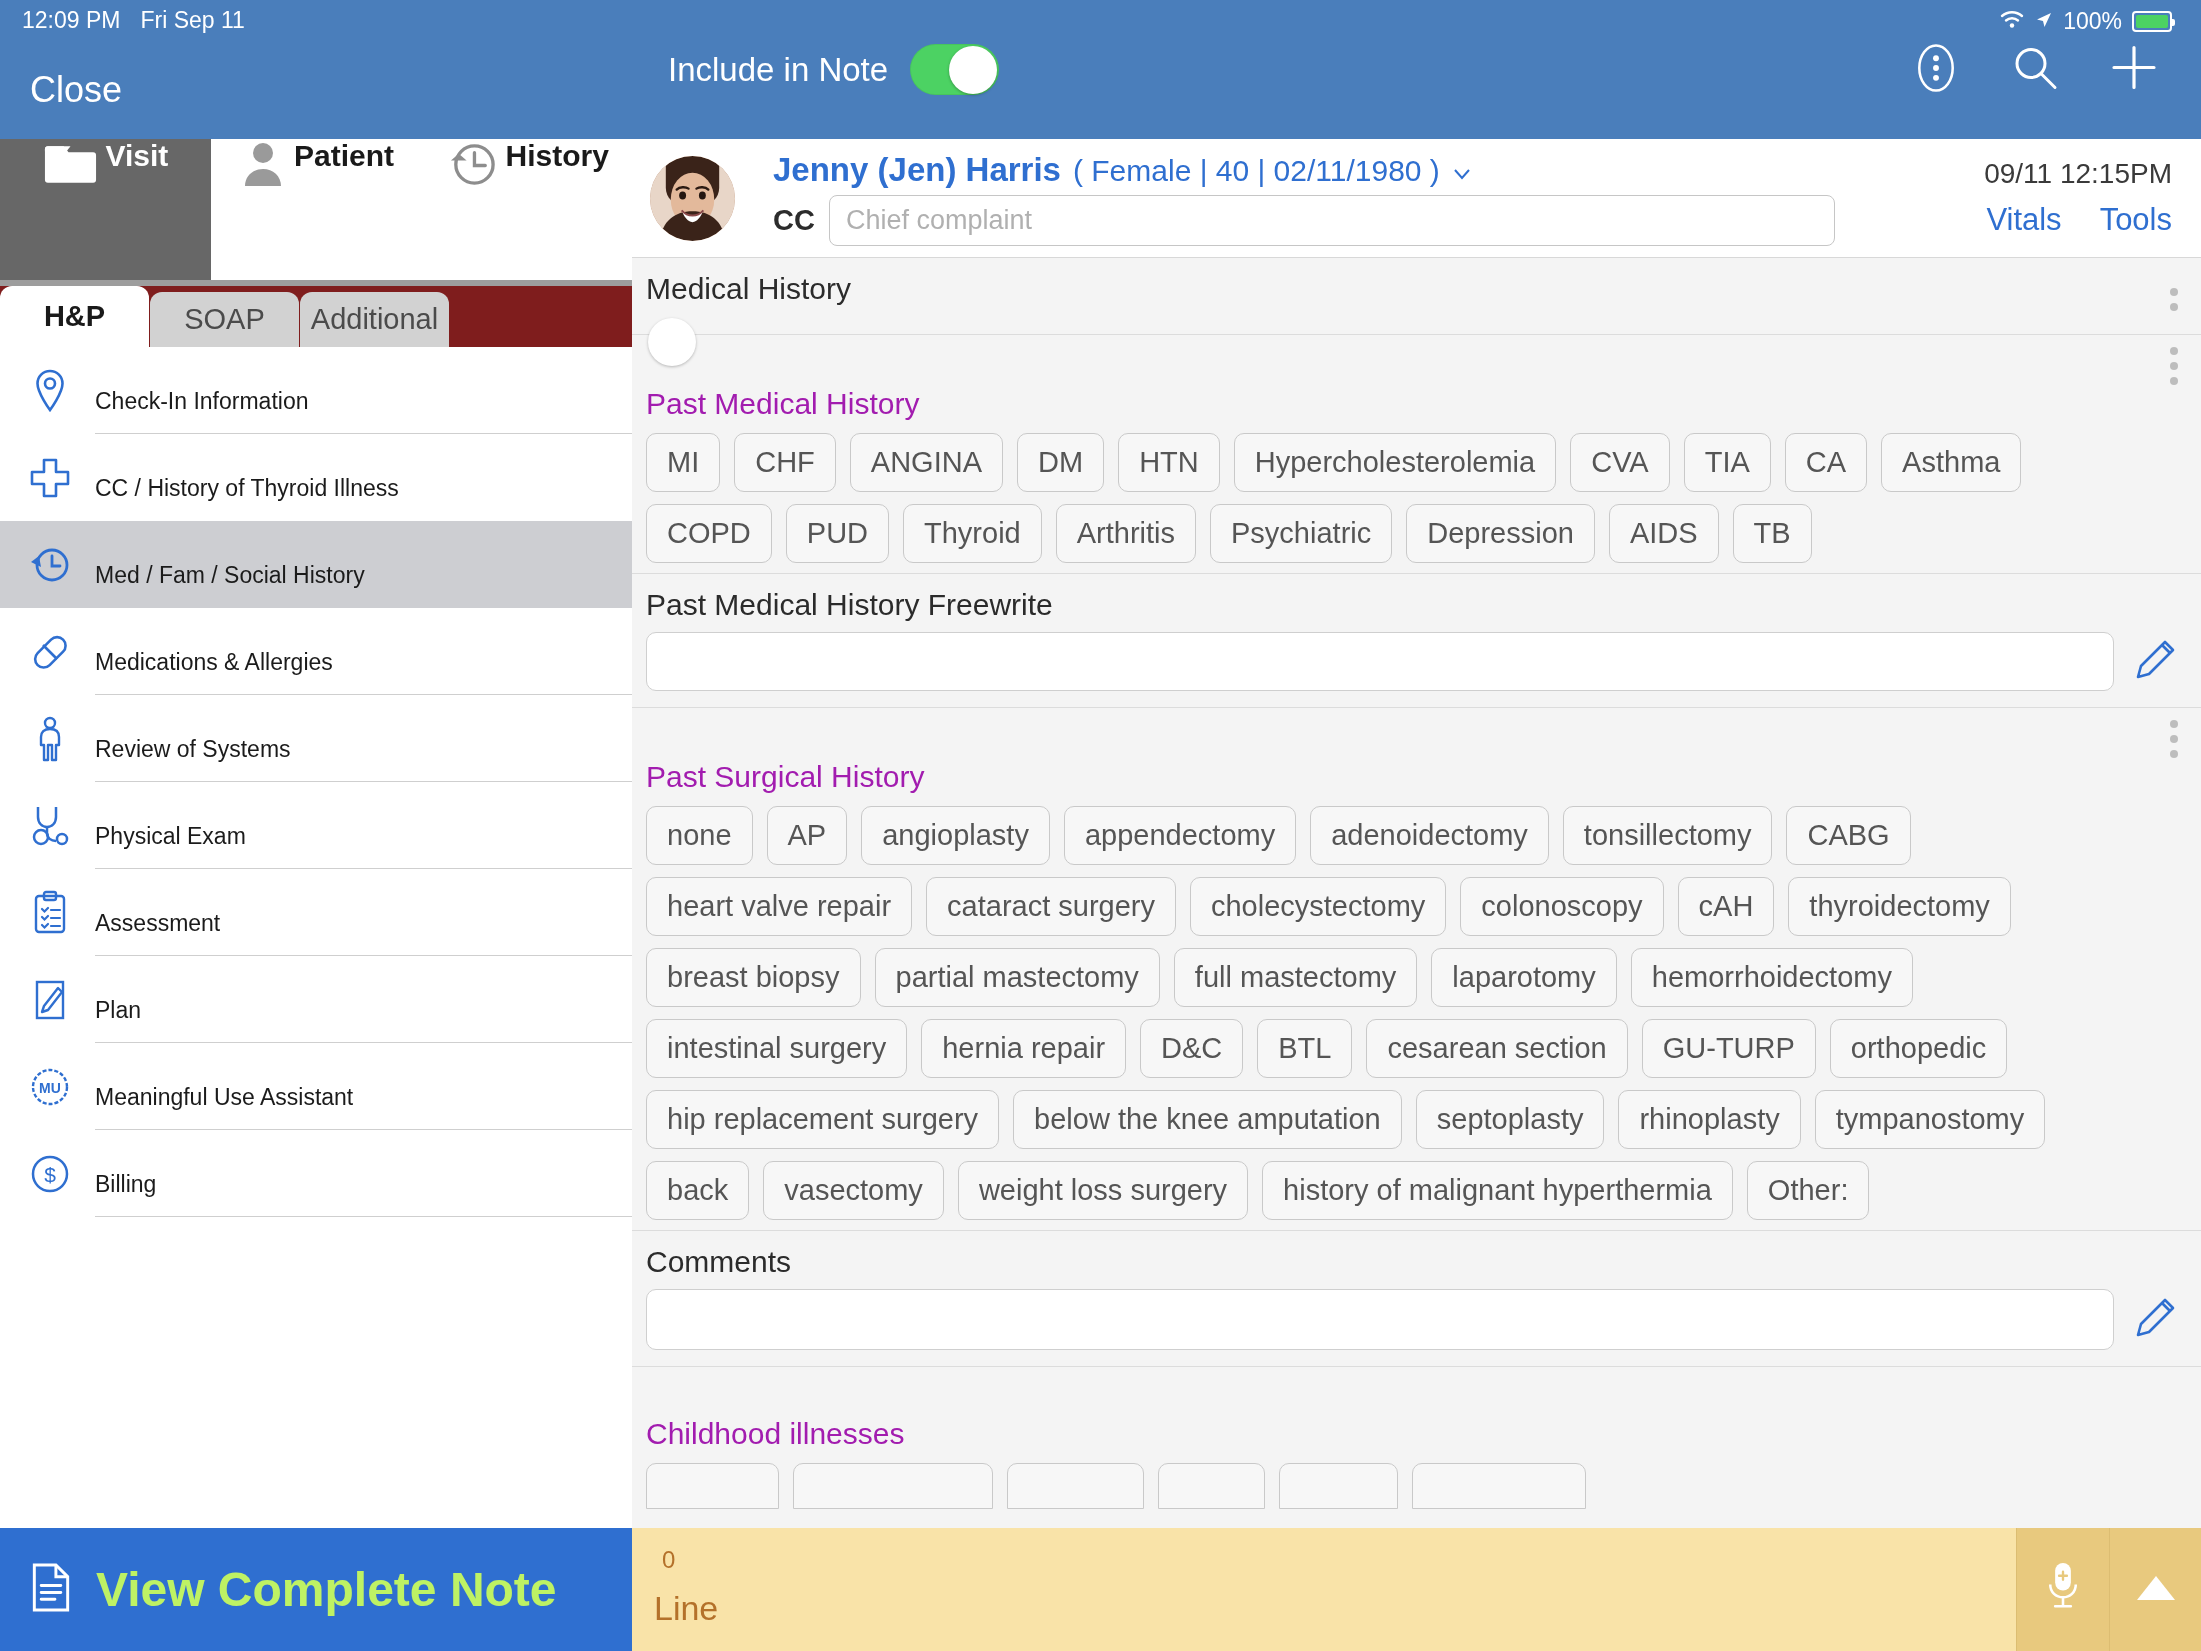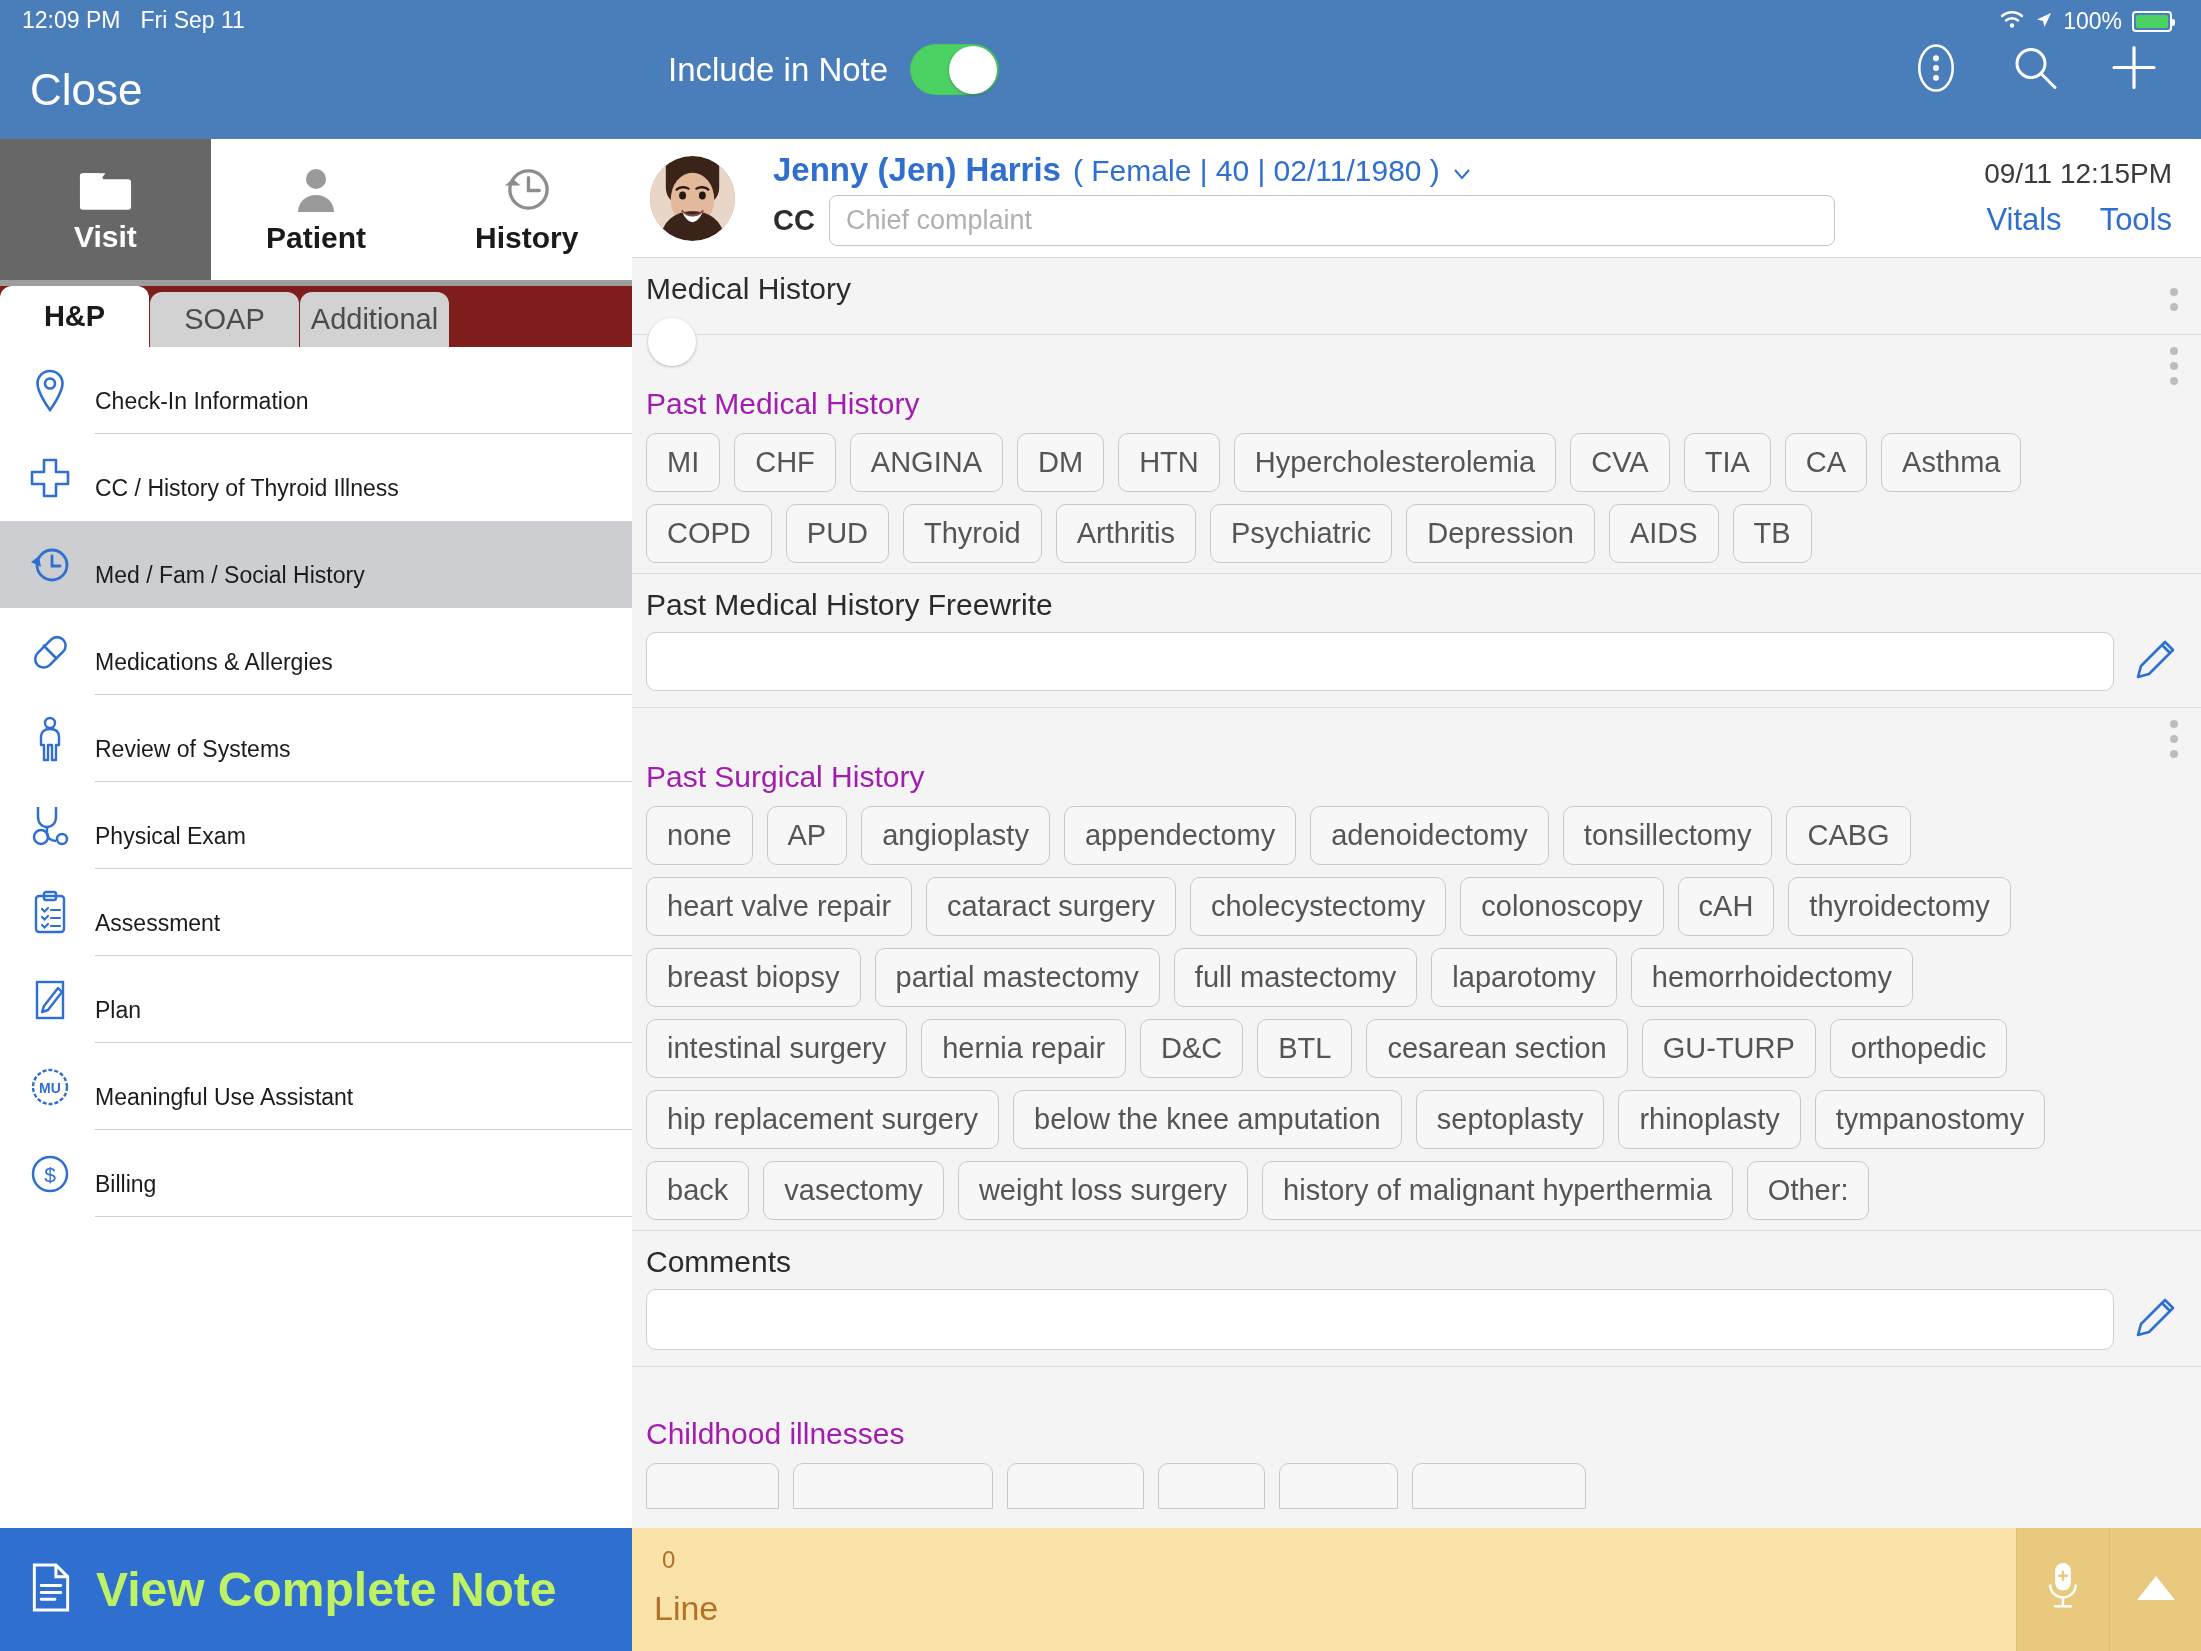--- a/index.html
+++ b/index.html
@@ -14,24 +14,24 @@
   .left { width: 632px; height: 100%; position: relative; background:#fff;
           display:flex; flex-direction:column; }
 
   .status-bar { height: 40px; background: #4a7ebb; color:#fff; display:flex;
                 align-items:center; padding: 0 22px; font-size: 23px; gap: 20px; }
   .status-time { font-weight: 400; }
   .status-date { font-weight: 400; }
 
   .close-bar { height: 99px; background:#4a7ebb; display:flex; align-items:center;
                padding: 0 30px; }
-  .close-bar .close-label { color:#fff; font-size: 44px; }
+  .close-bar .close-label { color:#fff; font-size: 36px; }
 
   .mode-tabs { height: 147px; display:flex; border-bottom: 6px solid #9d9d9d; }
-  .mode-tab { flex:1; display:flex; flex-direction:column; align-items:center;
+  .mode-tab { flex:1; display:flex; flex-direction:row; align-items:flex-start;
               justify-content:center; gap: 6px; background:#fff; }
   .mode-tab.active { background:#676767; }
   .mode-tab .mt-label { font-size: 30px; font-weight: 700; color:#1a1a1a; }
   .mode-tab.active .mt-label { color:#fff; }
   .mode-tab svg { display:block; }
 
   .hp-tabs { height: 61px; display:flex; align-items:flex-end; background:#7f1d1d;
              padding-left: 0px; }
   .hp-tab { height: 55px; display:flex; align-items:center; justify-content:center;
             font-size: 29px; color:#4b4b4b; background:#d2d2d2;

